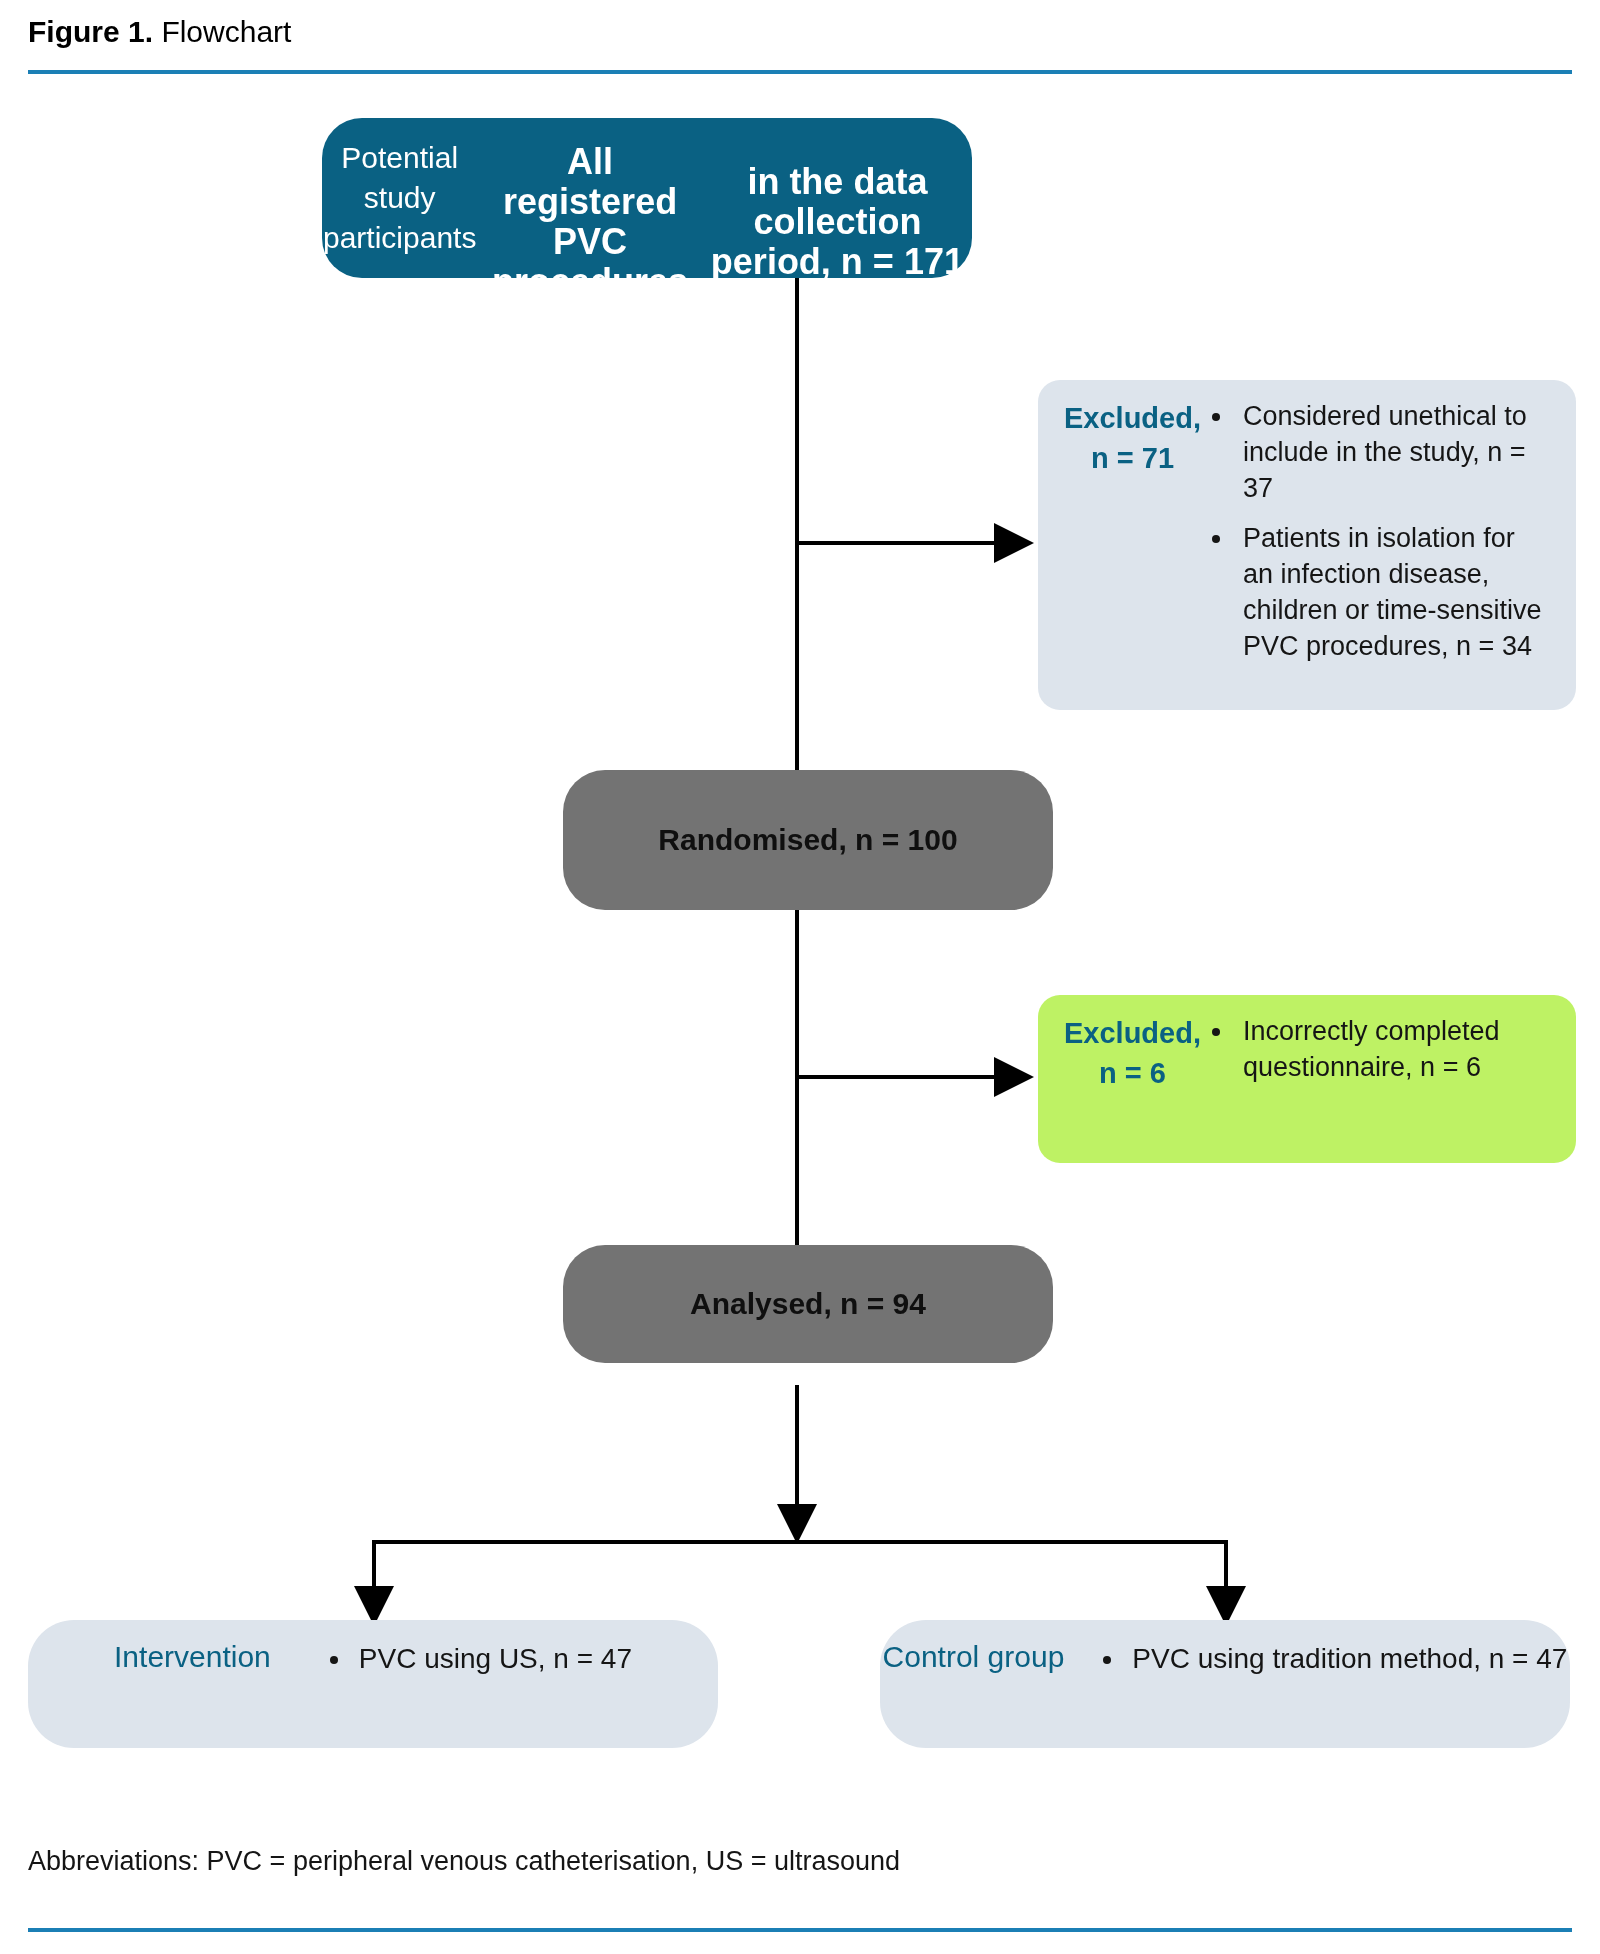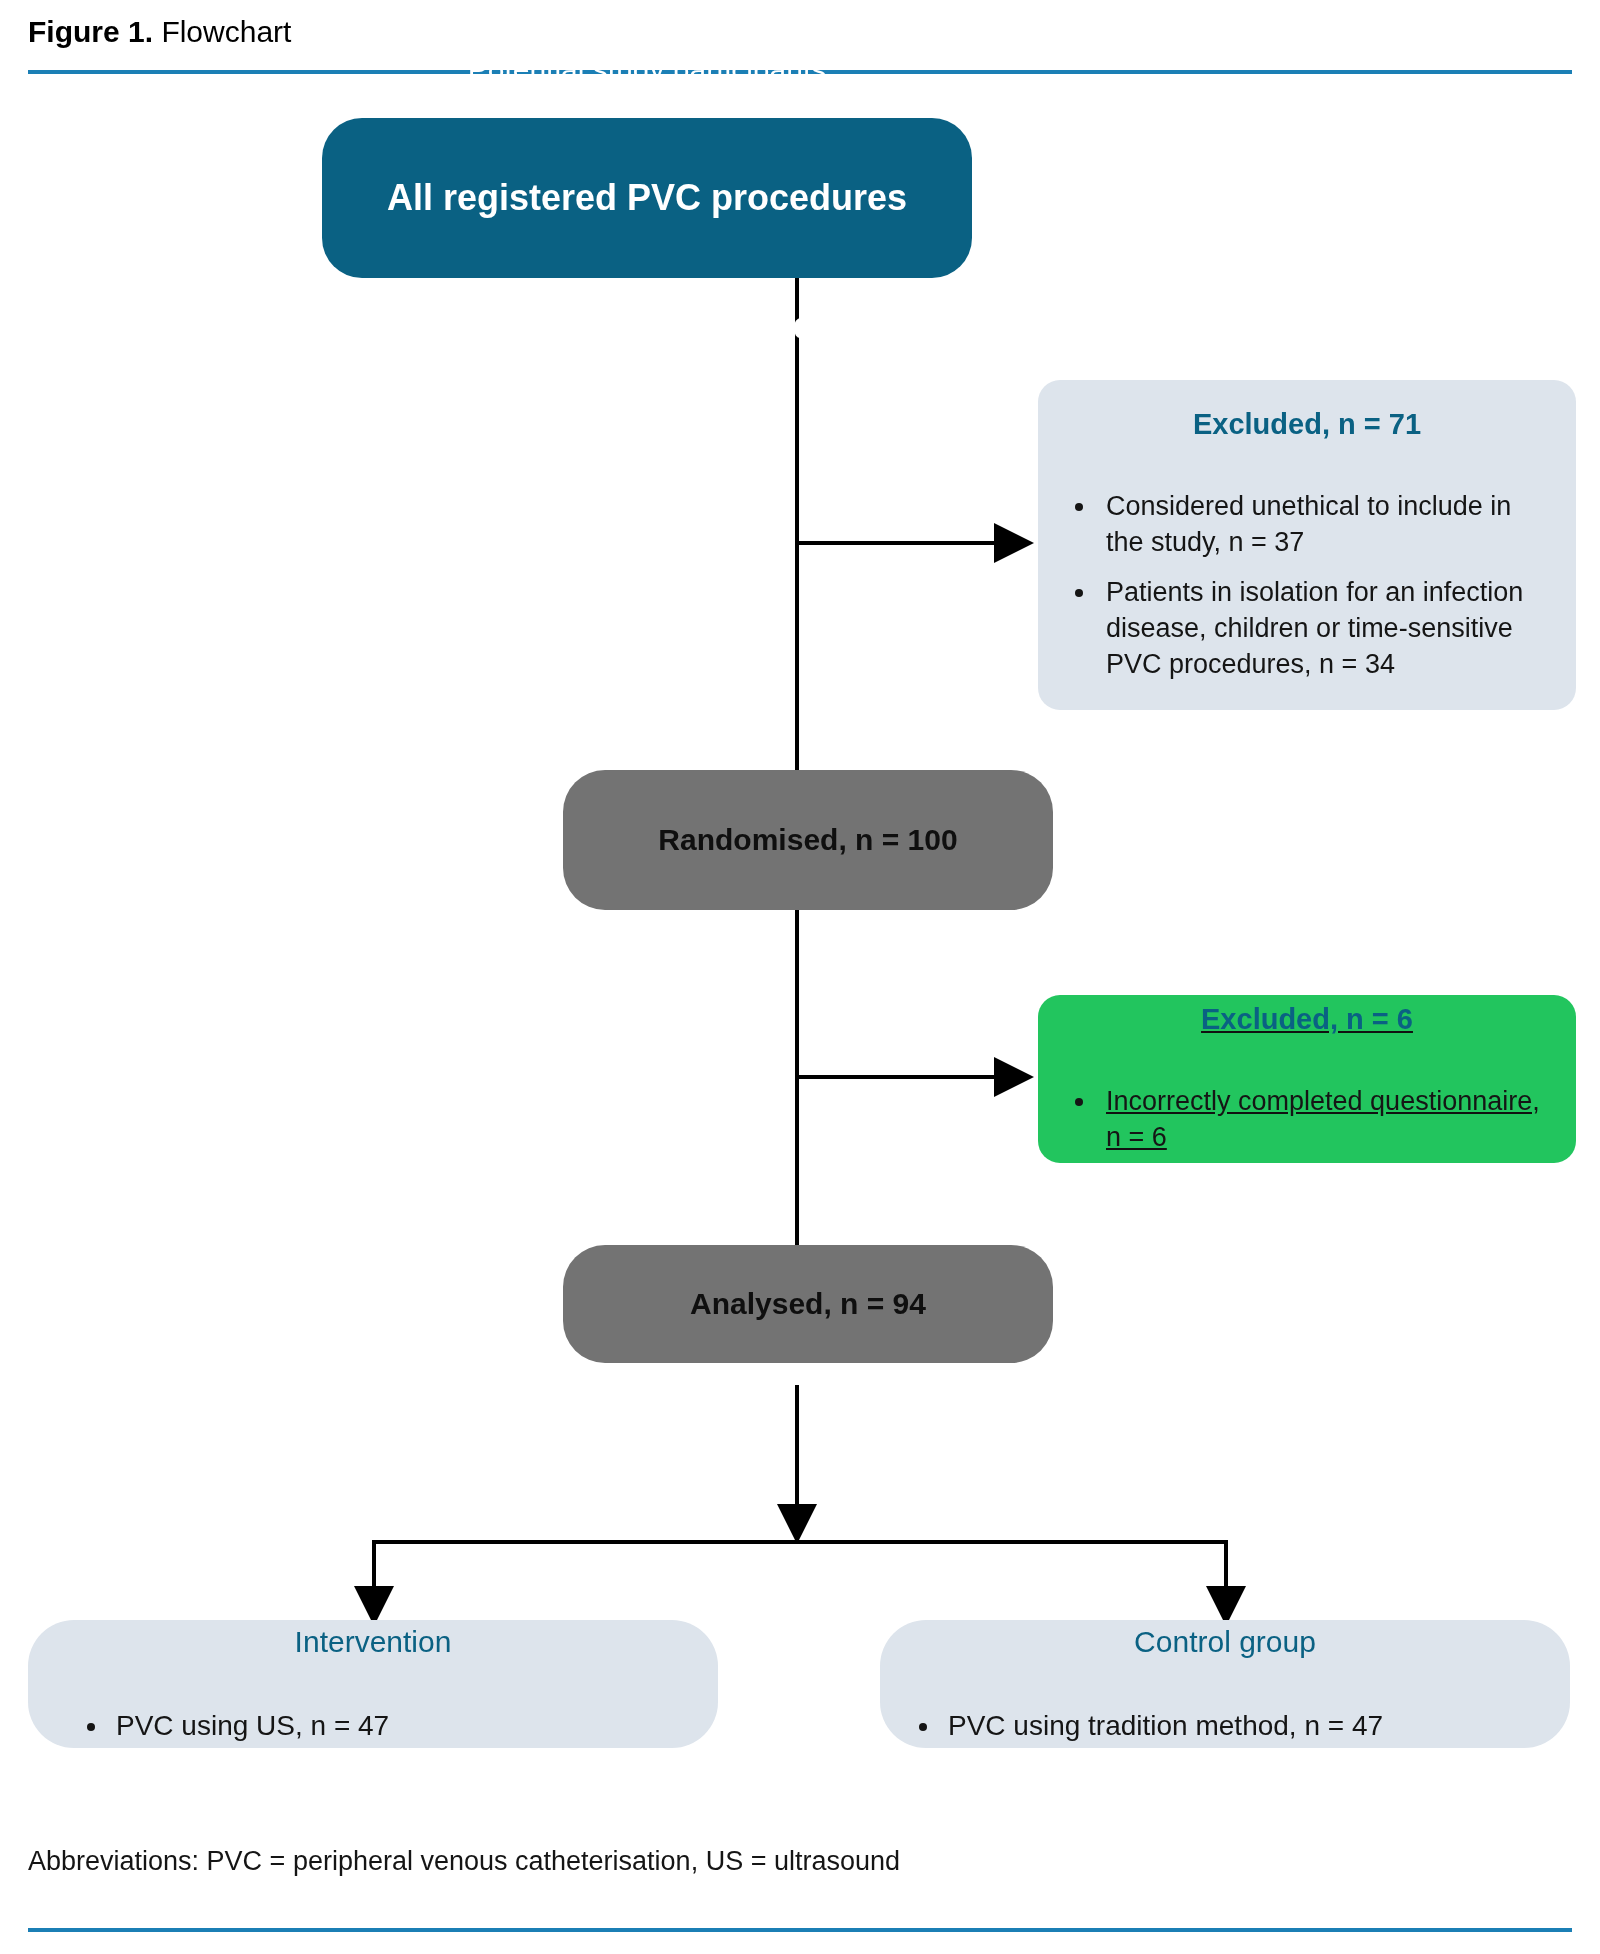--- a/index.html
+++ b/index.html
@@ -30,23 +30,22 @@
   .rule.bottom{top:1928px;}
 
   
   #wires{position:absolute;left:0;top:0;width:1600px;height:1954px;}
 
   
   .node{
     position:absolute;
     box-sizing:border-box;
     display:flex;
-    flex-direction:column;
+    flex-direction:row;
     justify-content:center;
-    gap:40px;
   }
 
   
   #node-top{
     left:322px;top:118px;width:650px;height:160px;
     background:#0a6183;
     border-radius:40px;
     align-items:center;
     text-align:center;
     color:#ffffff;
@@ -92,22 +91,21 @@
     padding-left:8px;
   }
   .card li:last-child{margin-bottom:0;}
 
   #card-excluded-1{
     left:1038px;top:380px;width:538px;height:330px;
     background:#dde4ec;
   }
   #card-excluded-2{
     left:1038px;top:995px;width:538px;height:168px;
-    background:#22c55e;
-    text-decoration:underline;
+    background:#bef264;
   }
 
   
   .arm{
     border-radius:46px;
     background:#dde4ec;
     padding:16px 0 18px 0;
   }
   .arm .arm-title{
     text-align:center;

